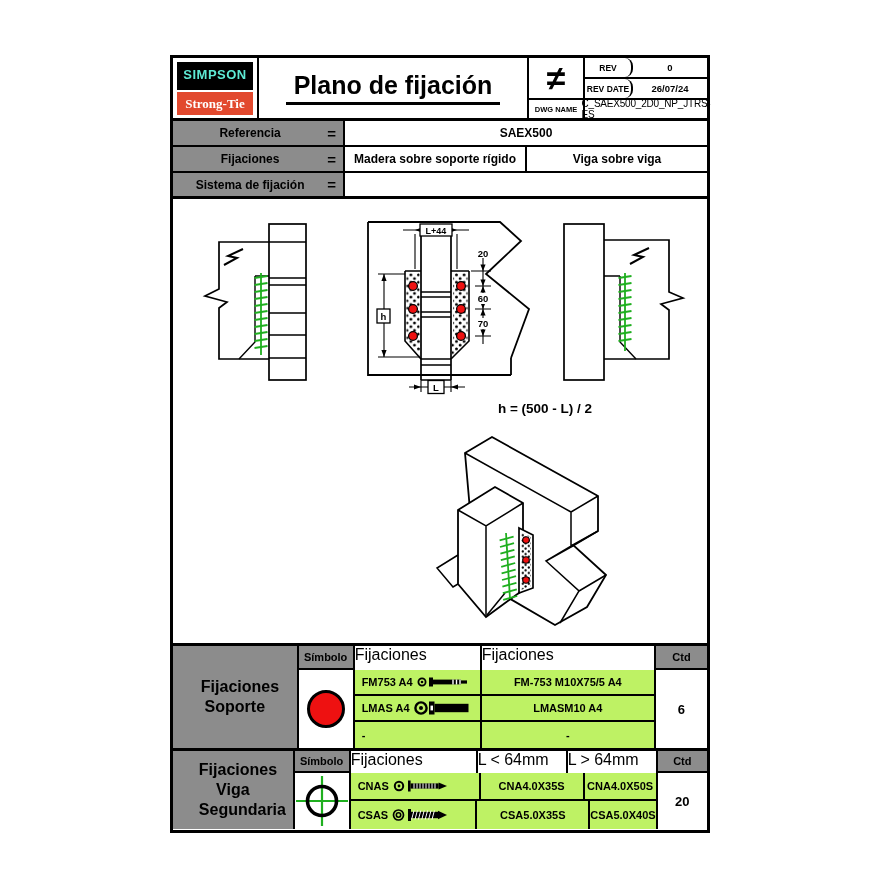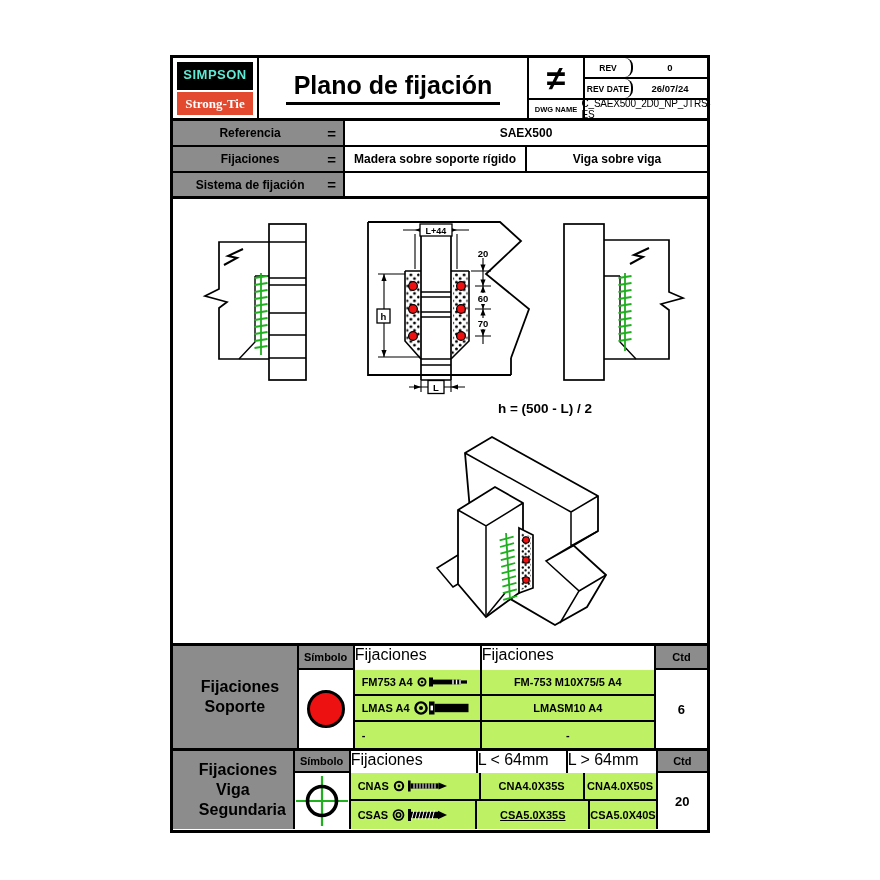--- a/index.html
+++ b/index.html
@@ -338,21 +338,21 @@
           <span>CSAS</span>
           <svg width="58" height="16" viewBox="0 0 58 16">
             <circle cx="6.5" cy="8" r="5" fill="none" stroke="#000" stroke-width="1.7"></circle>
               <circle cx="6.5" cy="8" r="2.2" fill="none" stroke="#000" stroke-width="1.6"></circle>
             <rect x="16" y="2" width="3" height="12" fill="#000"></rect>
               <rect x="19" y="4.8" width="27" height="6.4" fill="#000"></rect>
             <path d="M22,3.5 l-2.4,9 M25.4,3.5 l-2.4,9 M28.8,3.5 l-2.4,9 M32.2,3.5 l-2.4,9 M35.6,3.5 l-2.4,9 M39,3.5 l-2.4,9 M42.4,3.5 l-2.4,9" stroke="#fff" stroke-width="1"></path>
             <polygon points="46,3.8 55,8 46,12.2" fill="#000"></polygon>
           </svg>
         </div>
-        <div class="cell c br2" style="width:113px;text-decoration:underline;">CSA5.0X35S</div>
+        <div class="cell c br2" style="width:113px;">CSA5.0X35S</div>
         <div class="cell c" style="flex:1;">CSA5.0X40S</div>
       </div>
     </div>
     <div class="col ctd-col">
       <div class="hd">Ctd</div>
       <div class="ctd-cell">20</div>
     </div>
   </div>
 
 </div>

